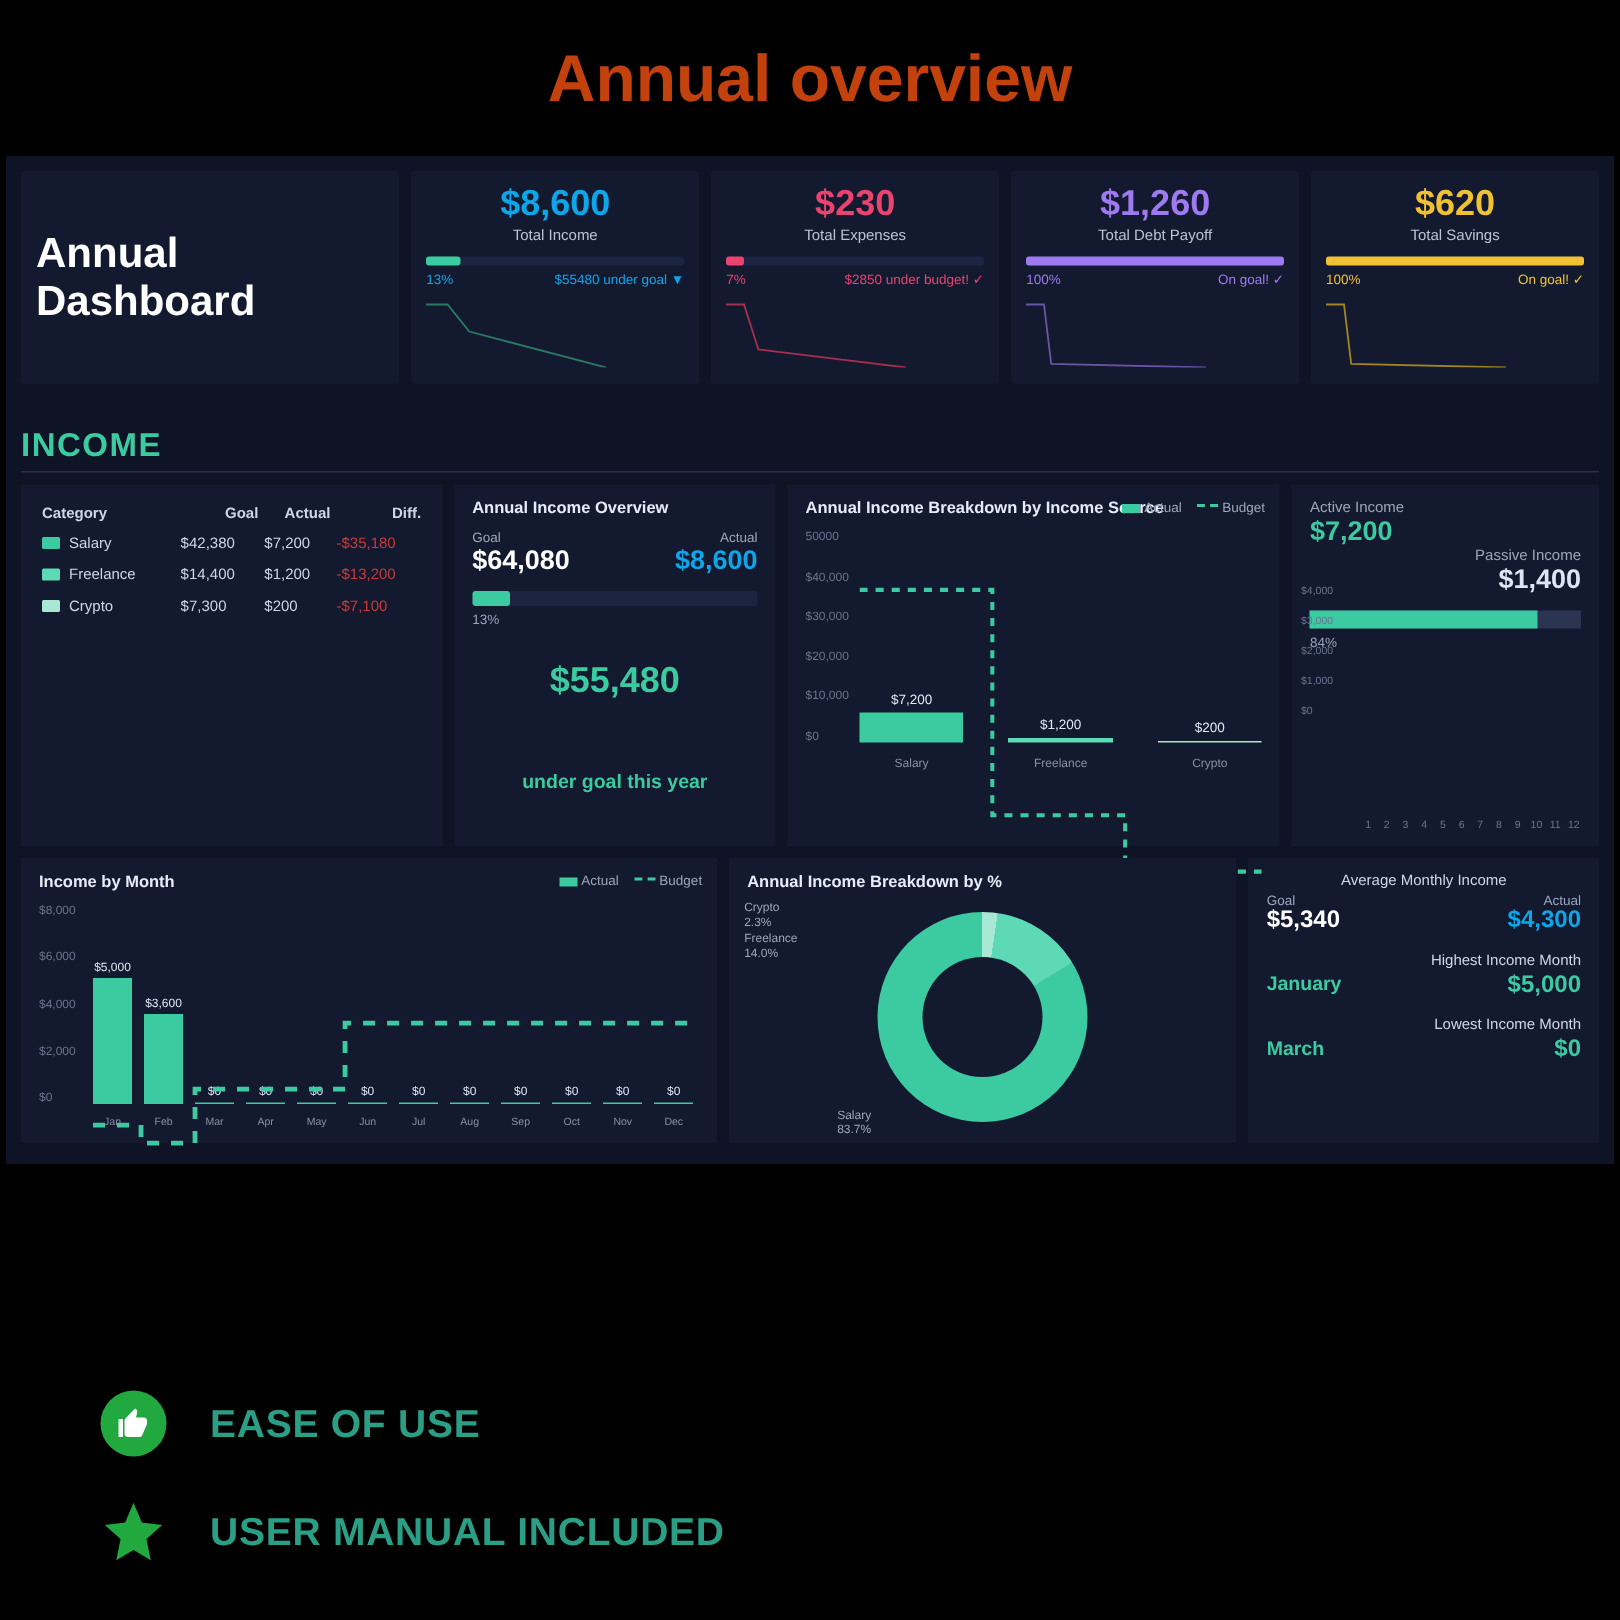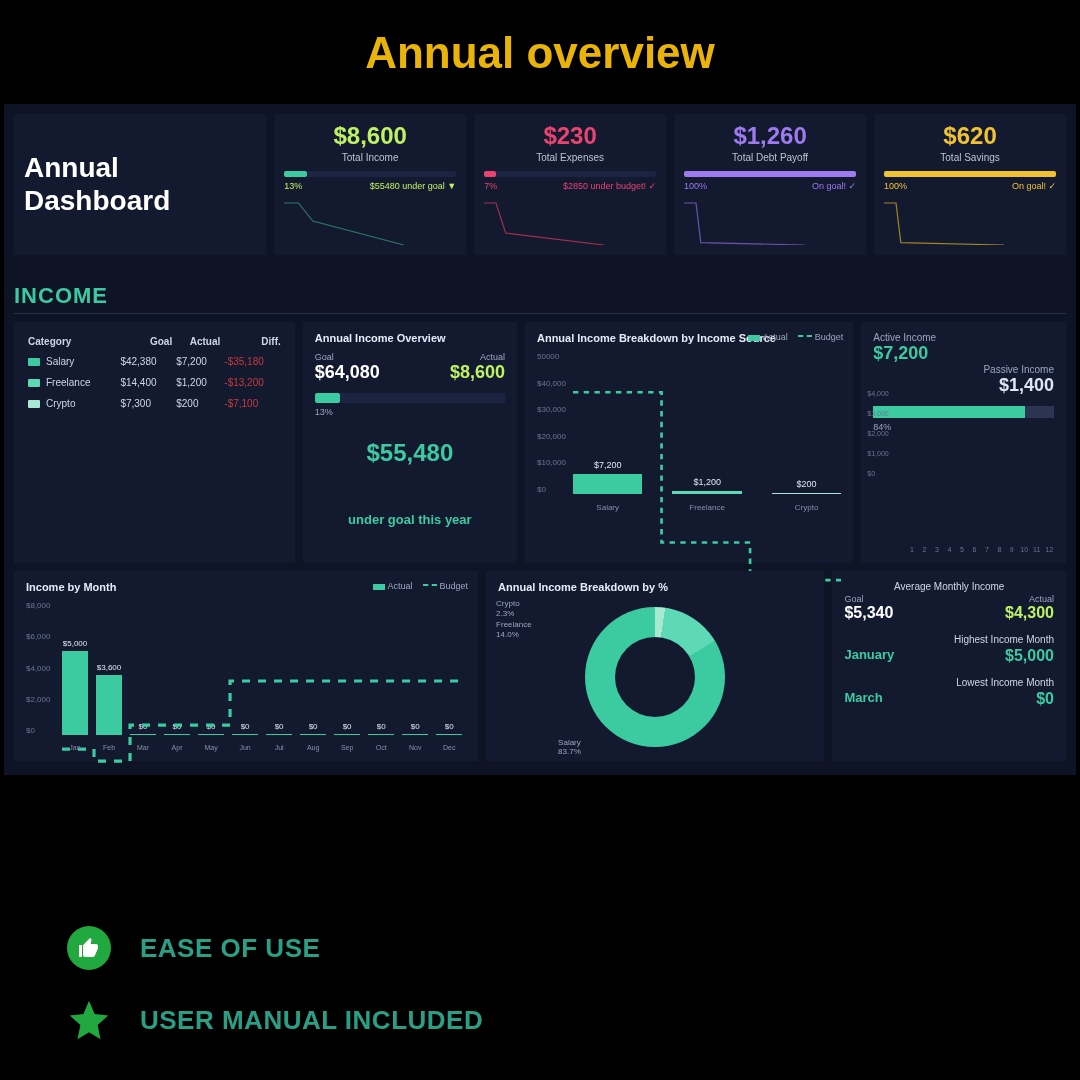--- a/index.html
+++ b/index.html
@@ -9,21 +9,21 @@
     background: #000;
     font-family: Arial, Helvetica, sans-serif;
     color: #fff;
     overflow: hidden;
   }
   .page-title {
     text-align: center;
     padding: 28px 0 18px;
     font-size: 44px;
     font-weight: 700;
-    color: #eab308;
+    color: #c2410c;
   }
   .dashboard {
     background: #0e1425;
     margin: 8px 4px 0;
     padding: 10px 10px 14px;
     font-size: 11px;
   }
   
   .top-row { display: flex; gap: 8px; }
   .card {
@@ -40,21 +40,21 @@
     justify-content: center;
     text-align: left;
   }
   .dash-title {
     font-size: 28px;
     font-weight: 800;
     color: #fff;
     line-height: 1.15;
   }
   .kpi-val { text-align: center; font-size: 24px; font-weight: 800; }
-  .c-green { color: #bef264; }
+  .c-green { color: #0ea5e9; }
   .c-pink  { color: #e94370; }
   .c-purple{ color: #9d7af0; }
   .c-yellow{ color: #f0c233; }
   .c-red   { color: #c83a3a; }
   .kpi-lbl { text-align: center; font-size: 10px; color: #b9c3d6; margin-top: 2px; }
   .kpi-bar { height: 6px; background: #1b2542; border-radius: 2px; margin-top: 8px; position: relative; }
   .kpi-bar .fill { position:absolute; left:0; top:0; bottom:0; border-radius:2px; }
   .kpi-foot { display:flex; justify-content:space-between; font-size:9px; margin-top:4px; }
   .spark { height: 48px; margin-top: 6px; }
   

